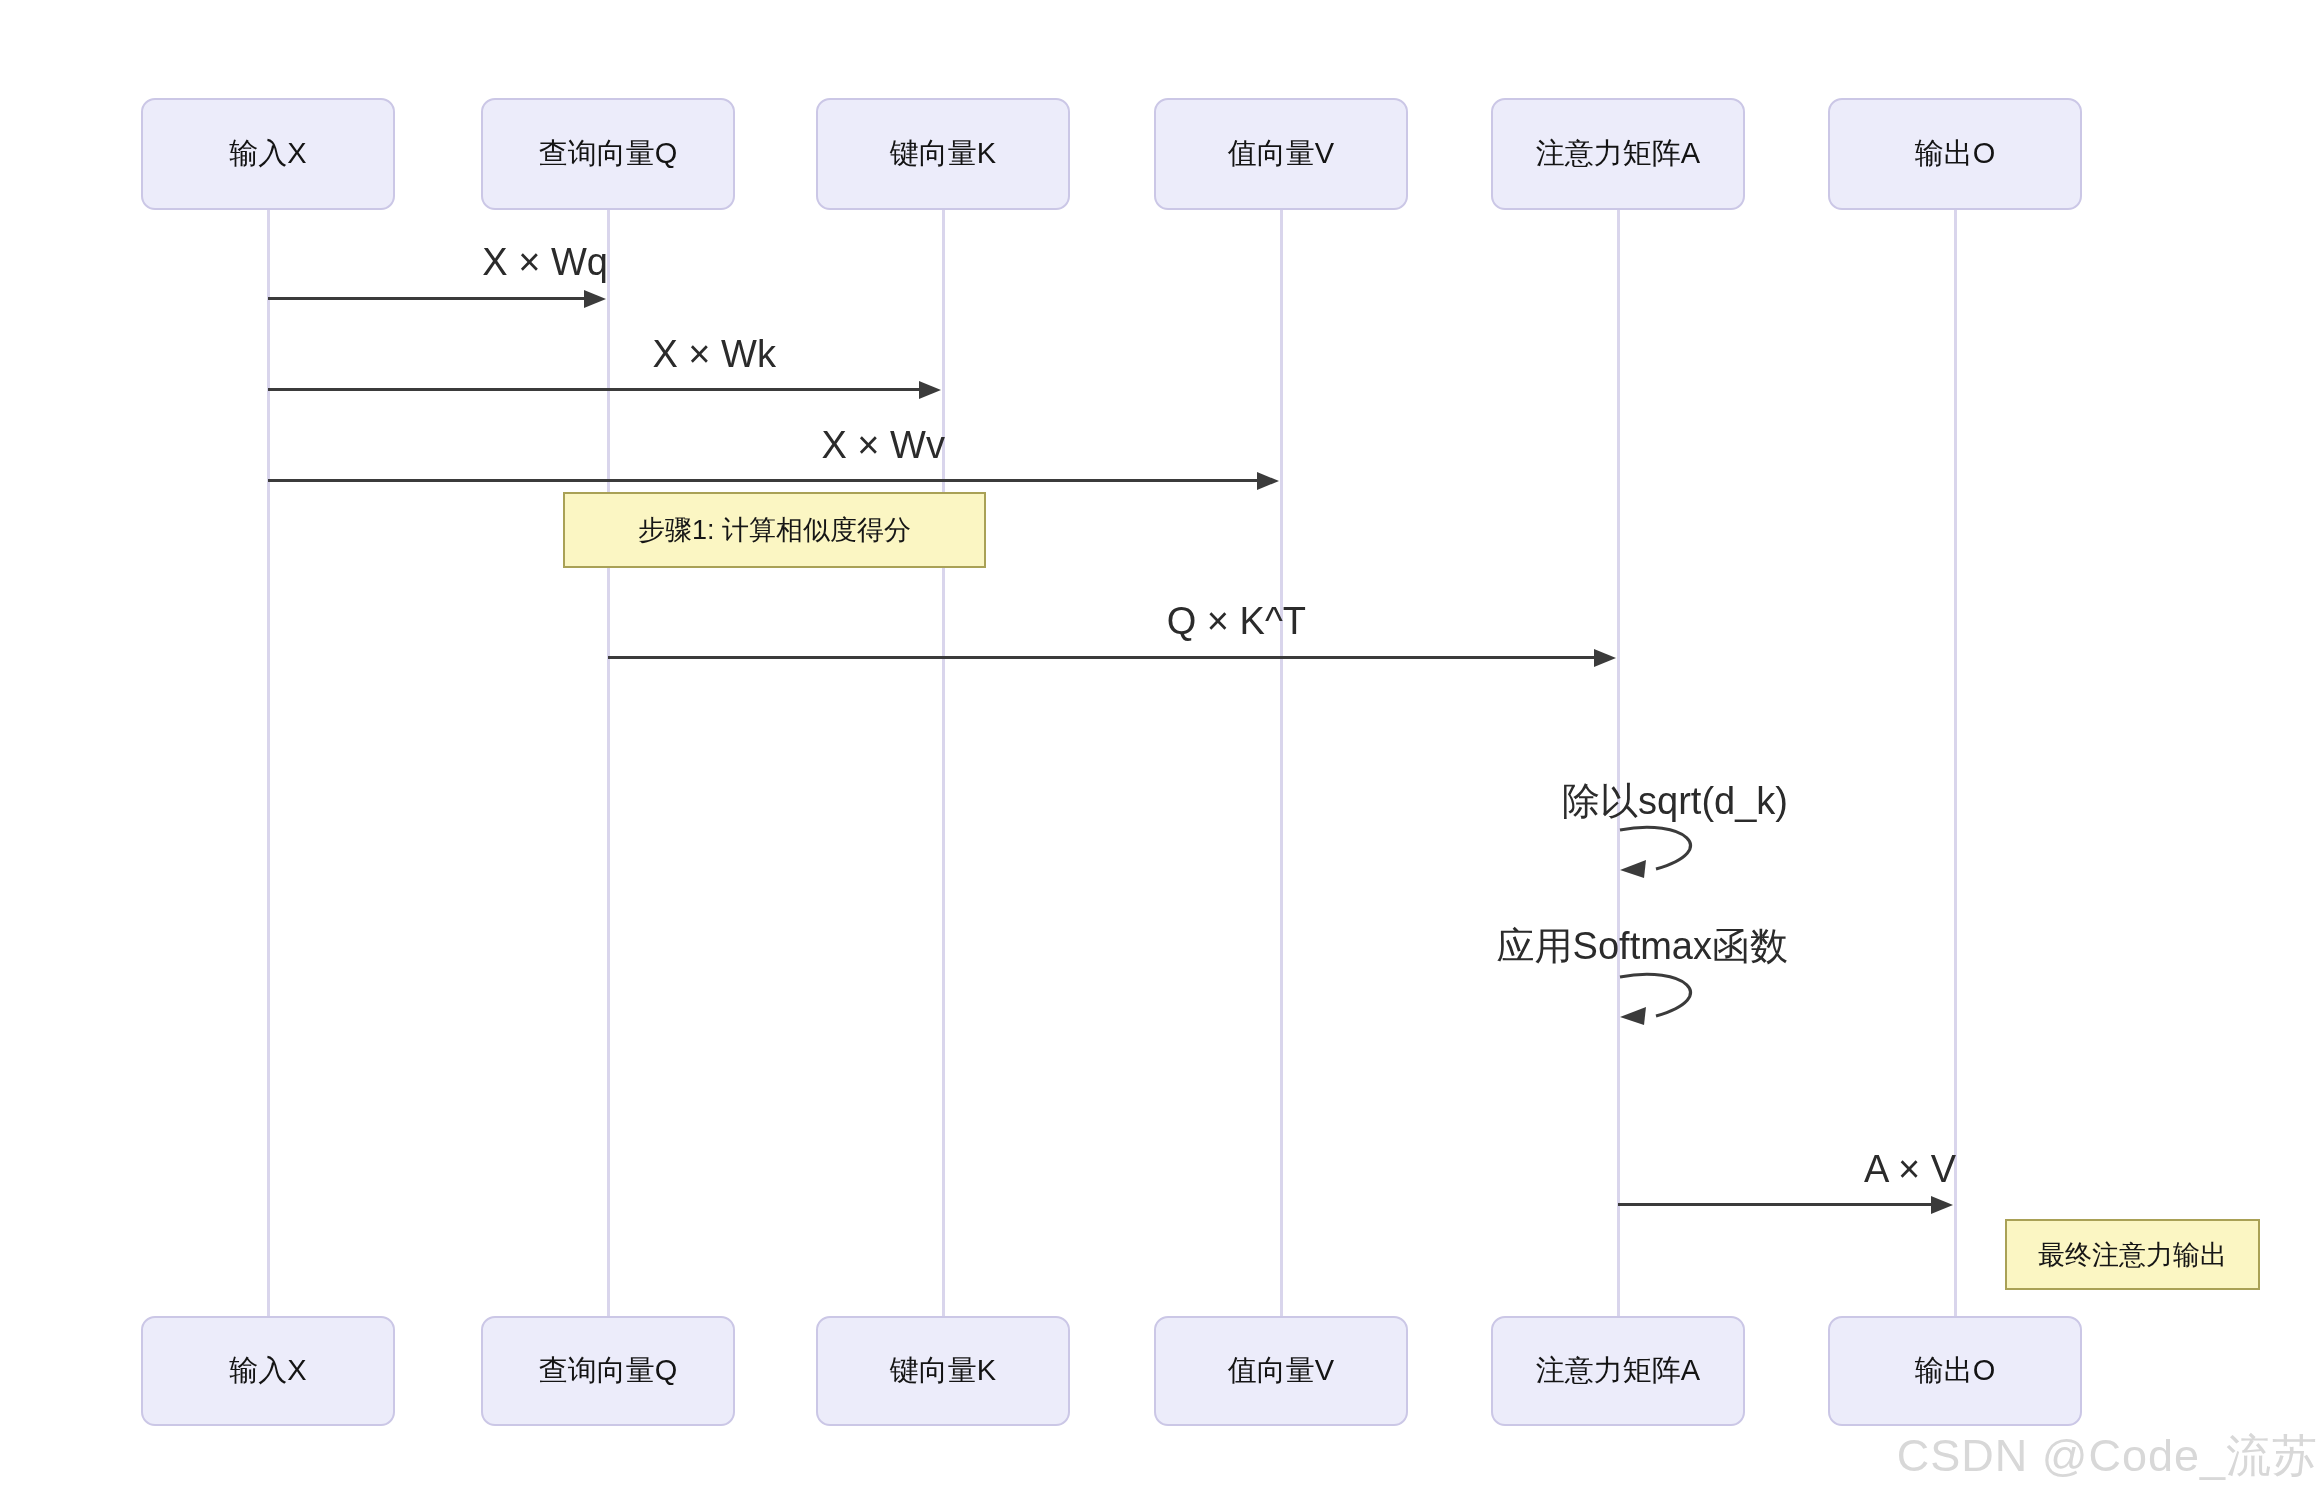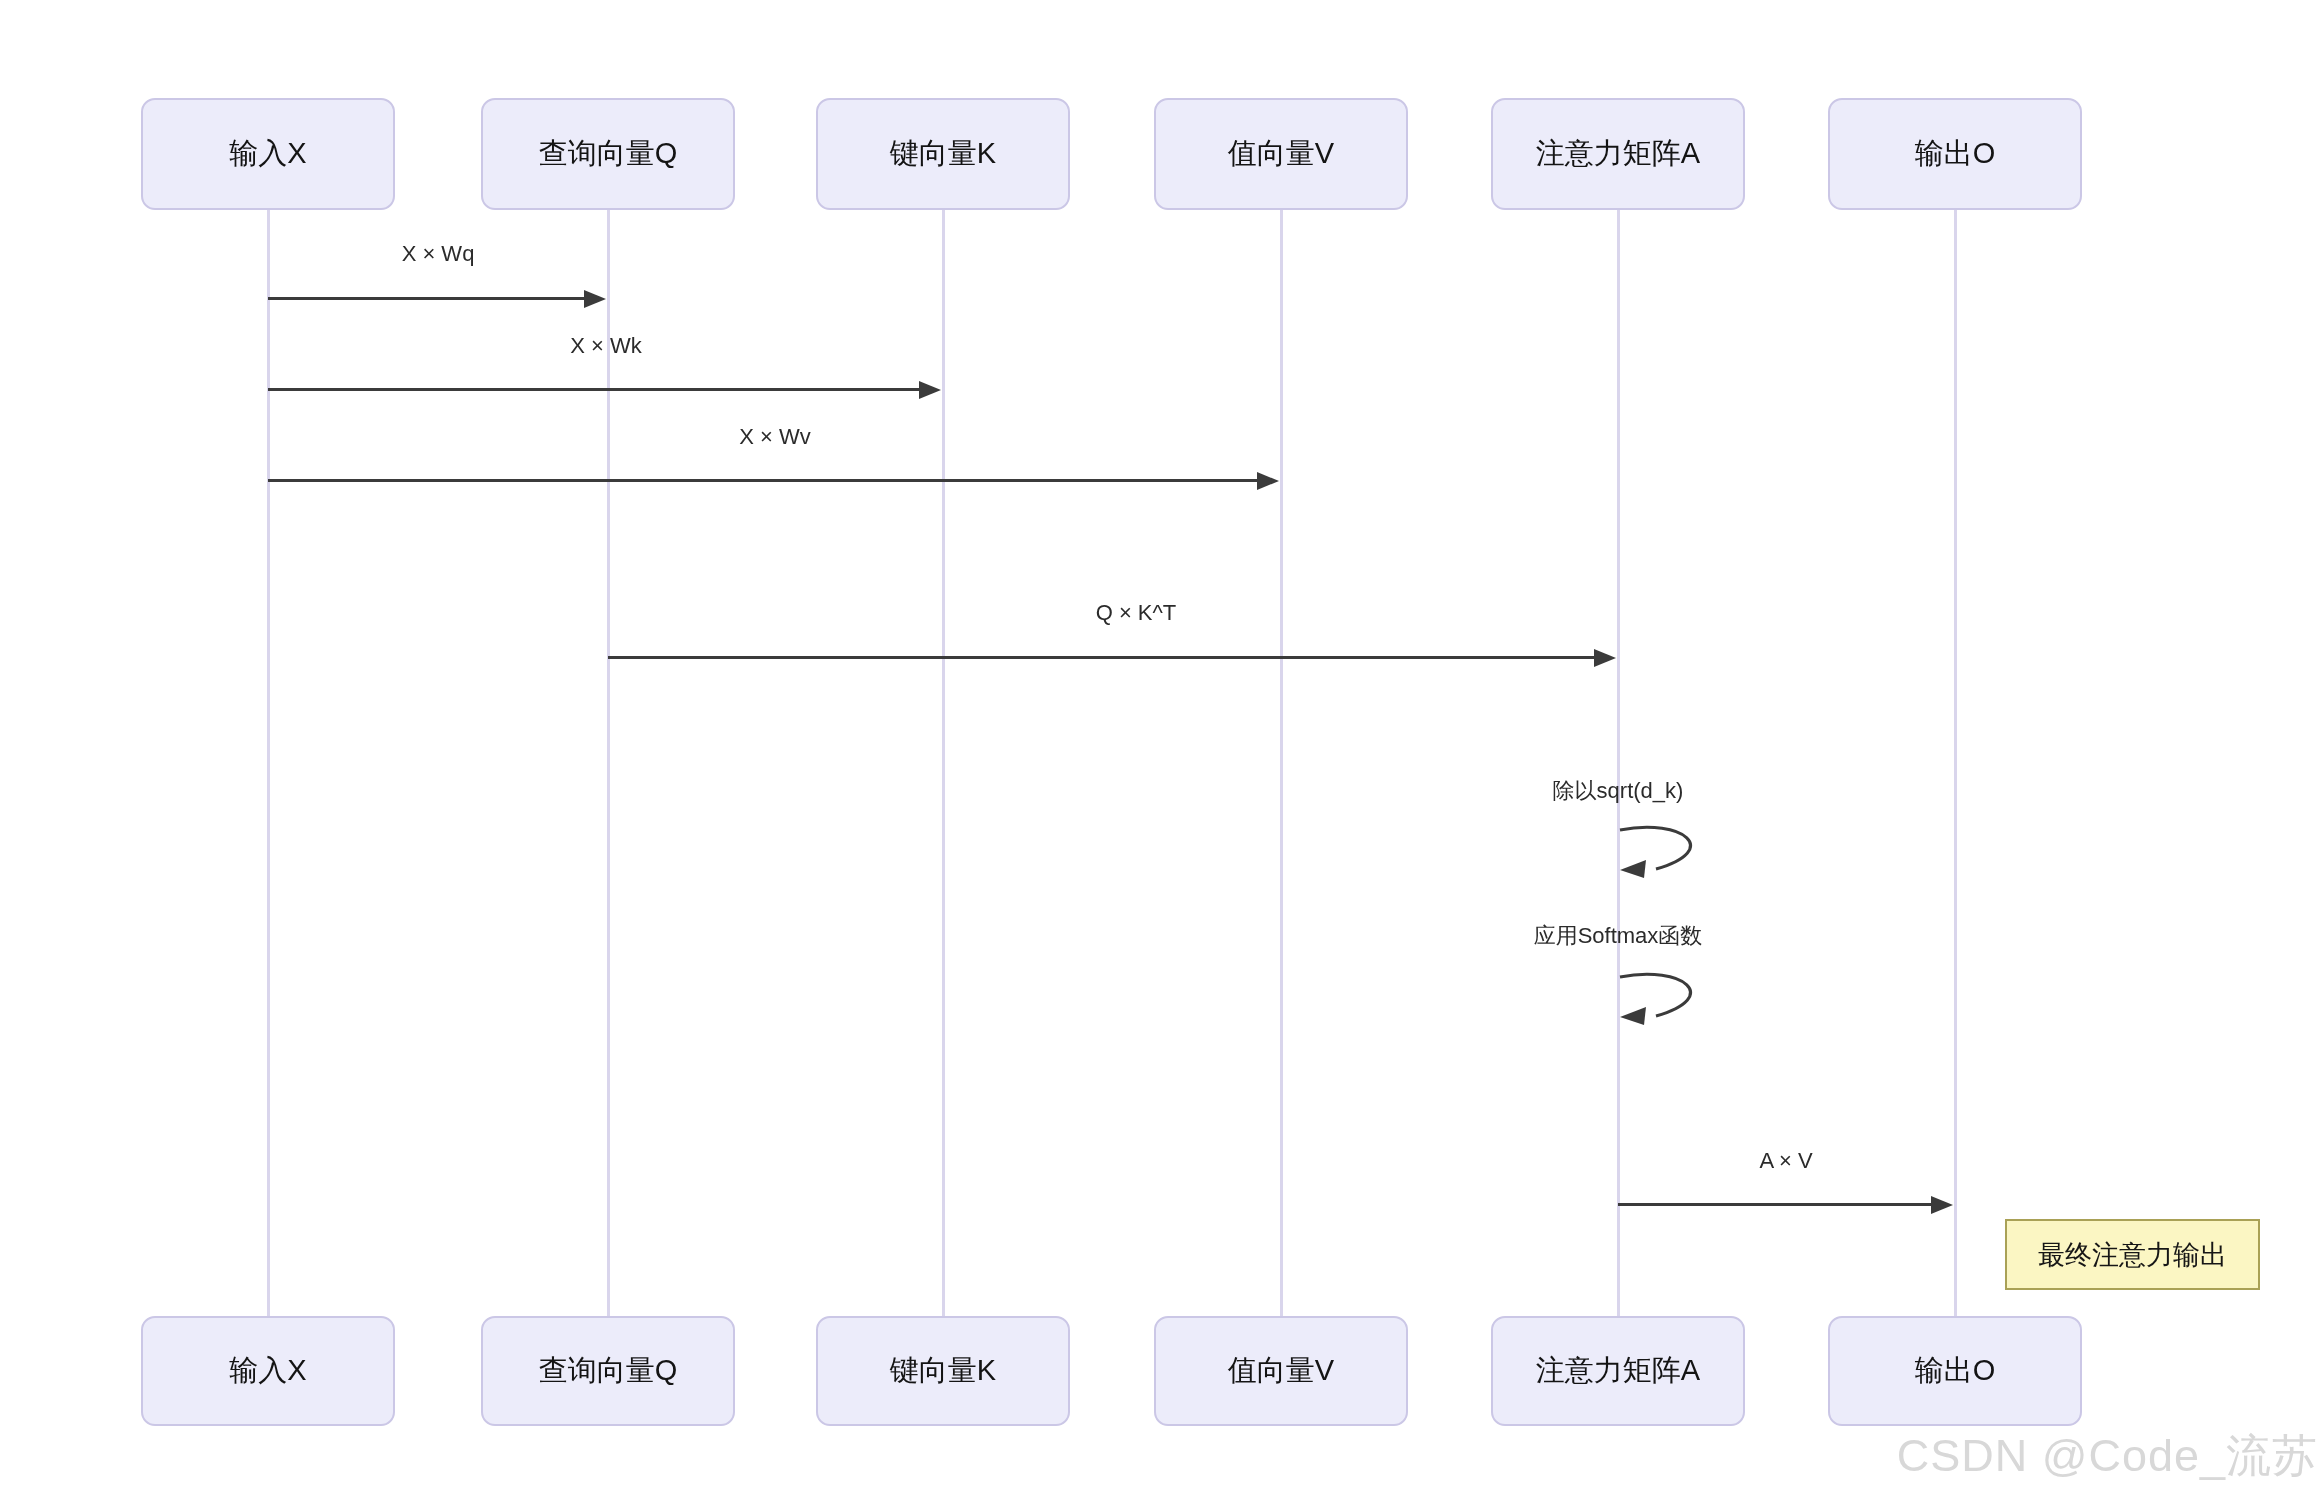--- a/index.html
+++ b/index.html
@@ -14,22 +14,22 @@
     display:flex;align-items:center;justify-content:center;
     font-size:29px;color:#141414;
   }
   .note{
     position:absolute;box-sizing:border-box;
     background:#fbf6c3;border:2px solid #a9a156;
     display:flex;align-items:center;justify-content:center;
     font-size:27px;color:#161616;
   }
   .msg-label{
-    position:absolute;width:340px;margin-left:-170px;text-align:center;
-    font-size:22px;color:#2b2b2b;white-space:nowrap;
+    position:absolute;width:340px;margin-left:-170px;text-align:right;
+    font-size:38px;color:#2b2b2b;white-space:nowrap;
   }
   .arrow-line{position:absolute;height:3px;background:#3b3b3b;}
   .arrow-head{
     position:absolute;width:0;height:0;
     border-left:22px solid #3b3b3b;border-top:9px solid transparent;border-bottom:9px solid transparent;
   }
   .loop-svg{position:absolute;overflow:visible;}
   #watermark{
     position:absolute;right:2px;top:1426px;width:600px;text-align:right;
     font-size:45px;color:#d8d8d8;letter-spacing:1px;white-space:nowrap;
@@ -66,20 +66,21 @@
   <div class="arrow-head" style="left:584px;top:290px;"></div>
 
   <div class="msg-label" style="left:606px;top:333px;">X × Wk</div>
   <div class="arrow-line" style="left:268px;top:388px;width:653px;"></div>
   <div class="arrow-head" style="left:919px;top:381px;"></div>
 
   <div class="msg-label" style="left:775px;top:424px;">X × Wv</div>
   <div class="arrow-line" style="left:268px;top:479px;width:991px;"></div>
   <div class="arrow-head" style="left:1257px;top:472px;"></div>
 
+  <div class="note" style="left:563px;top:492px;width:423px;height:76px;">步骤1: 计算相似度得分</div>
 
   <div class="msg-label" style="left:1113px;top:600px;padding-left:23px;">Q × K^T</div>
   <div class="arrow-line" style="left:608px;top:656px;width:988px;"></div>
   <div class="arrow-head" style="left:1594px;top:649px;"></div>
 
 
   <div class="msg-label" style="left:1618px;top:776px;">除以sqrt(d_k)</div>
   <svg class="loop-svg" style="left:1612px;top:822px;" width="120" height="60" viewBox="0 0 120 60">
     <path d="M 8 8 C 72 -4, 110 28, 44 47" fill="none" stroke="#3b3b3b" stroke-width="3"></path>
     <polygon points="8,48 34,38 32,56" fill="#3b3b3b"></polygon>

